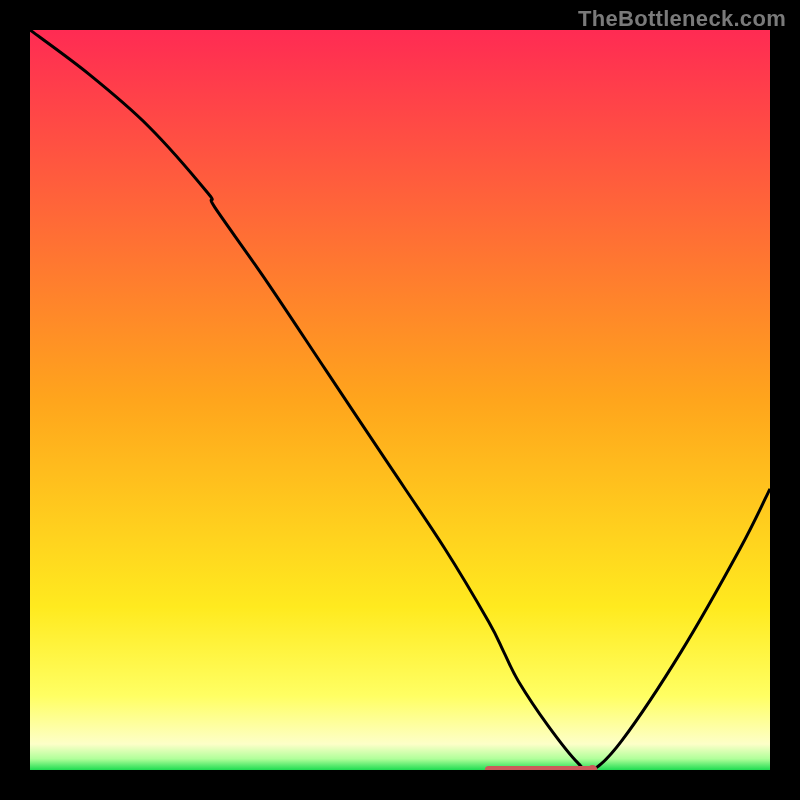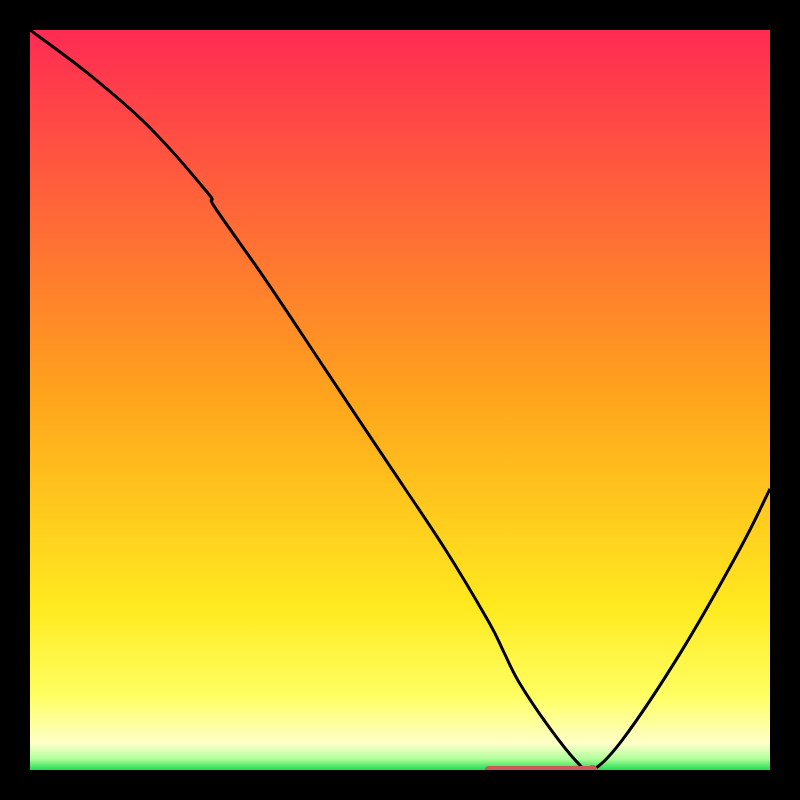--- a/index.html
+++ b/index.html
@@ -32,20 +32,21 @@
     top: 30px;
     width: 740px;
     height: 740px;
   }
   svg { display: block; }
 </style>
 </head>
 <body>
 
 <div class="wrap">
+  <div class="watermark">TheBottleneck.com</div>
 
   <div class="plot">
     <svg id="chart-svg" width="740" height="740" viewBox="0 0 740 740">
       <defs>
         <linearGradient id="bg-grad" x1="0" y1="0" x2="0" y2="1">
             <stop offset="0.00%" stop-color="#ff2b53"></stop>
             <stop offset="50.00%" stop-color="#ffa51c"></stop>
             <stop offset="78.00%" stop-color="#ffea1f"></stop>
             <stop offset="90.00%" stop-color="#ffff63"></stop>
             <stop offset="96.50%" stop-color="#fdffc8"></stop>

